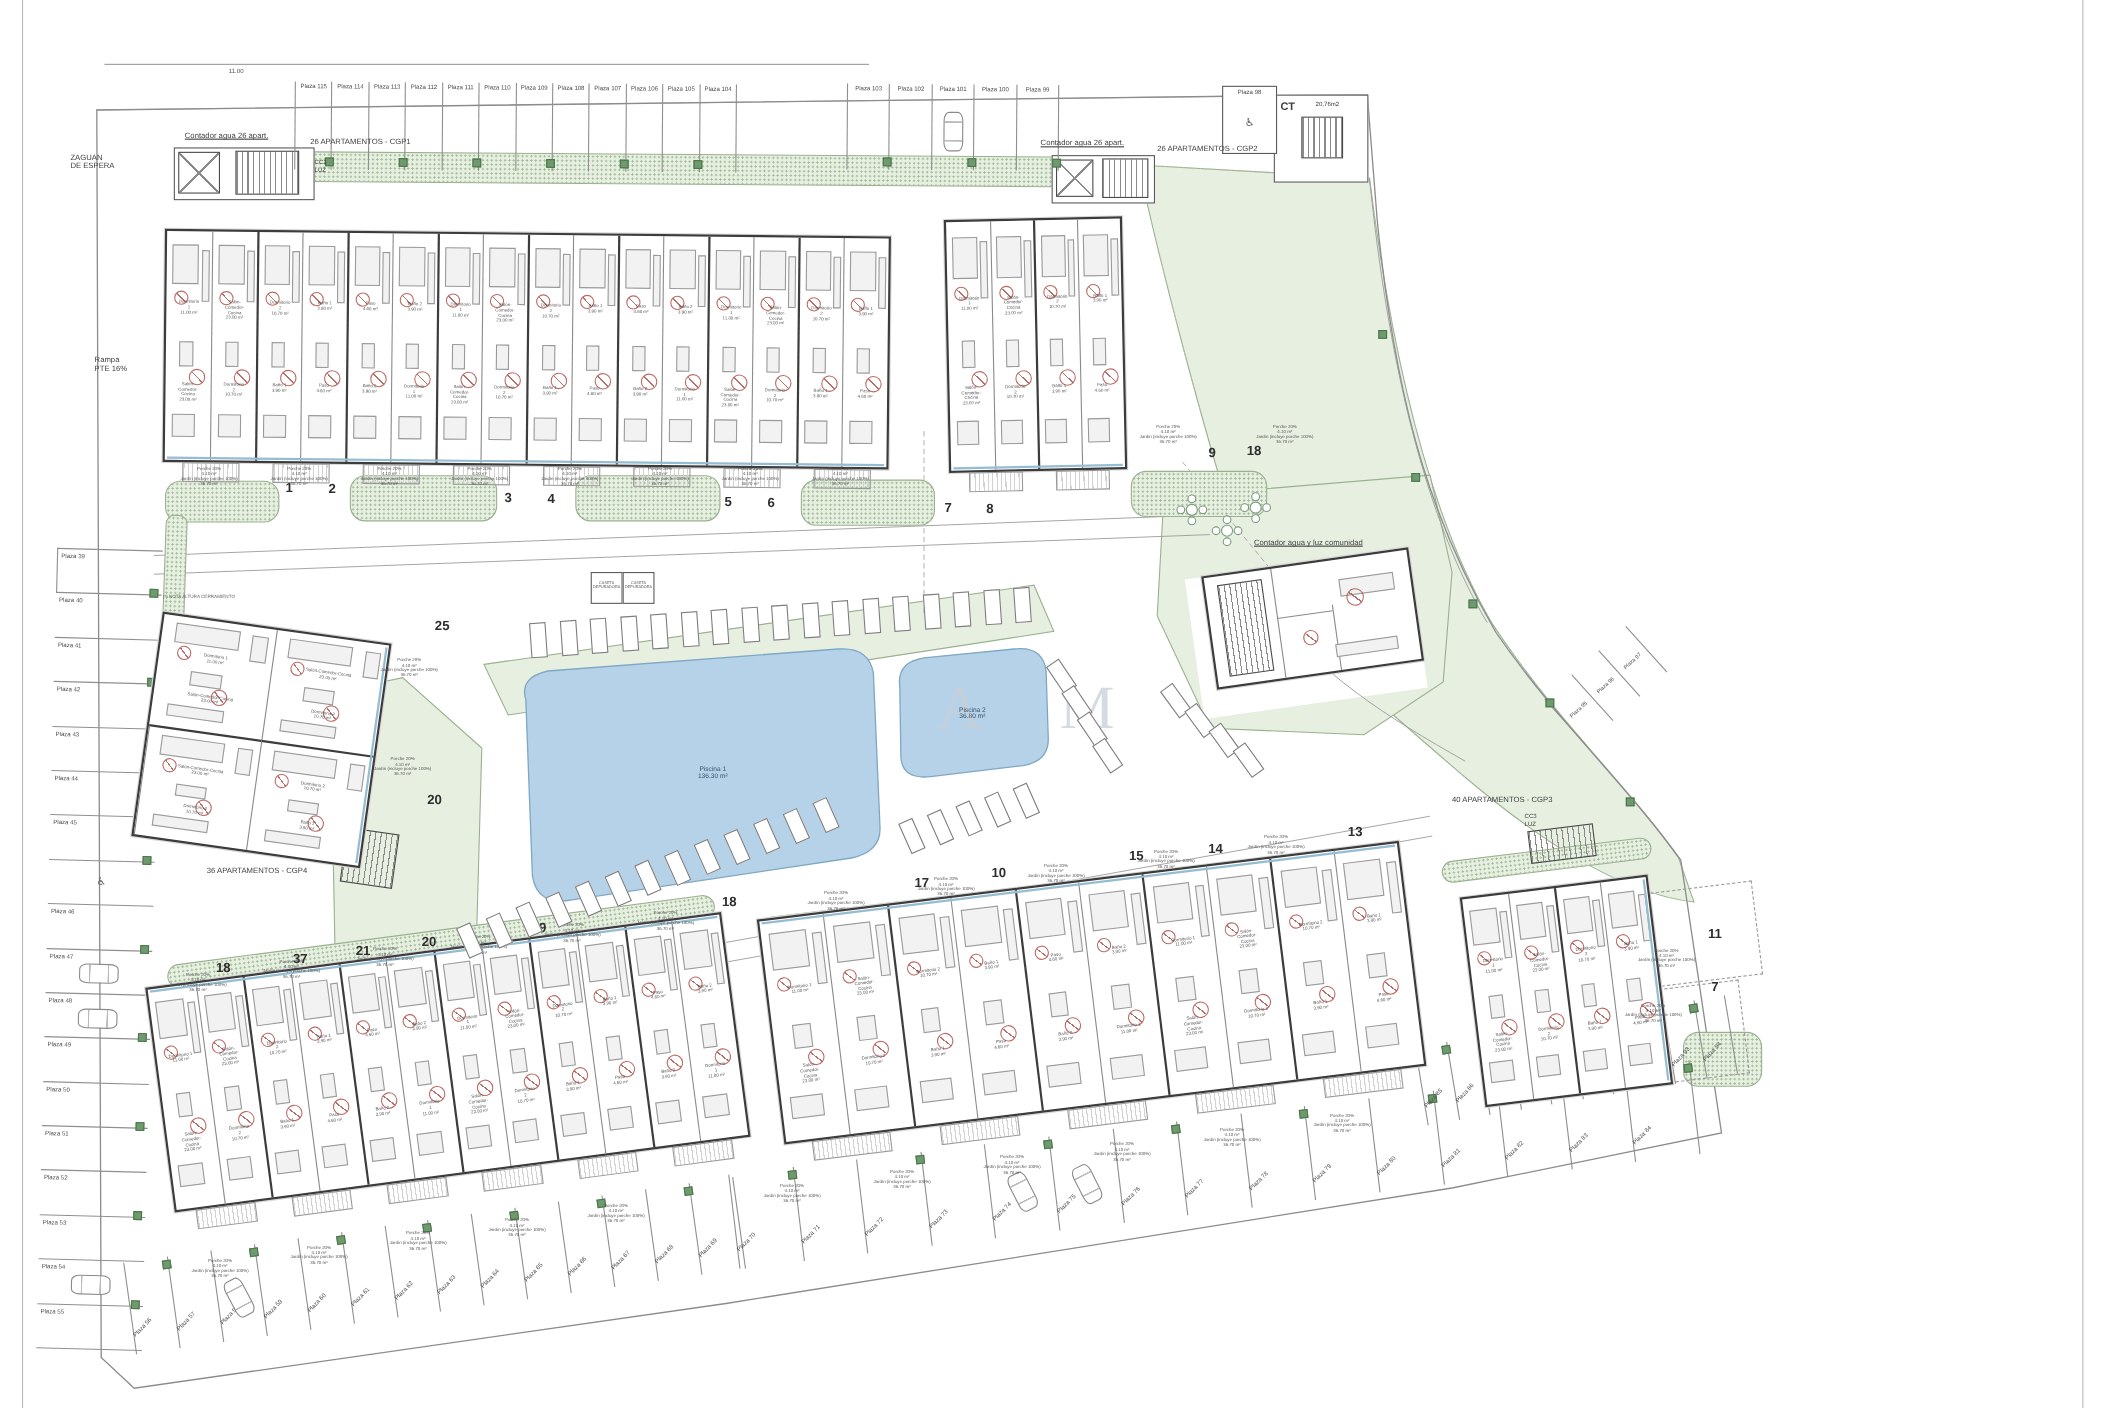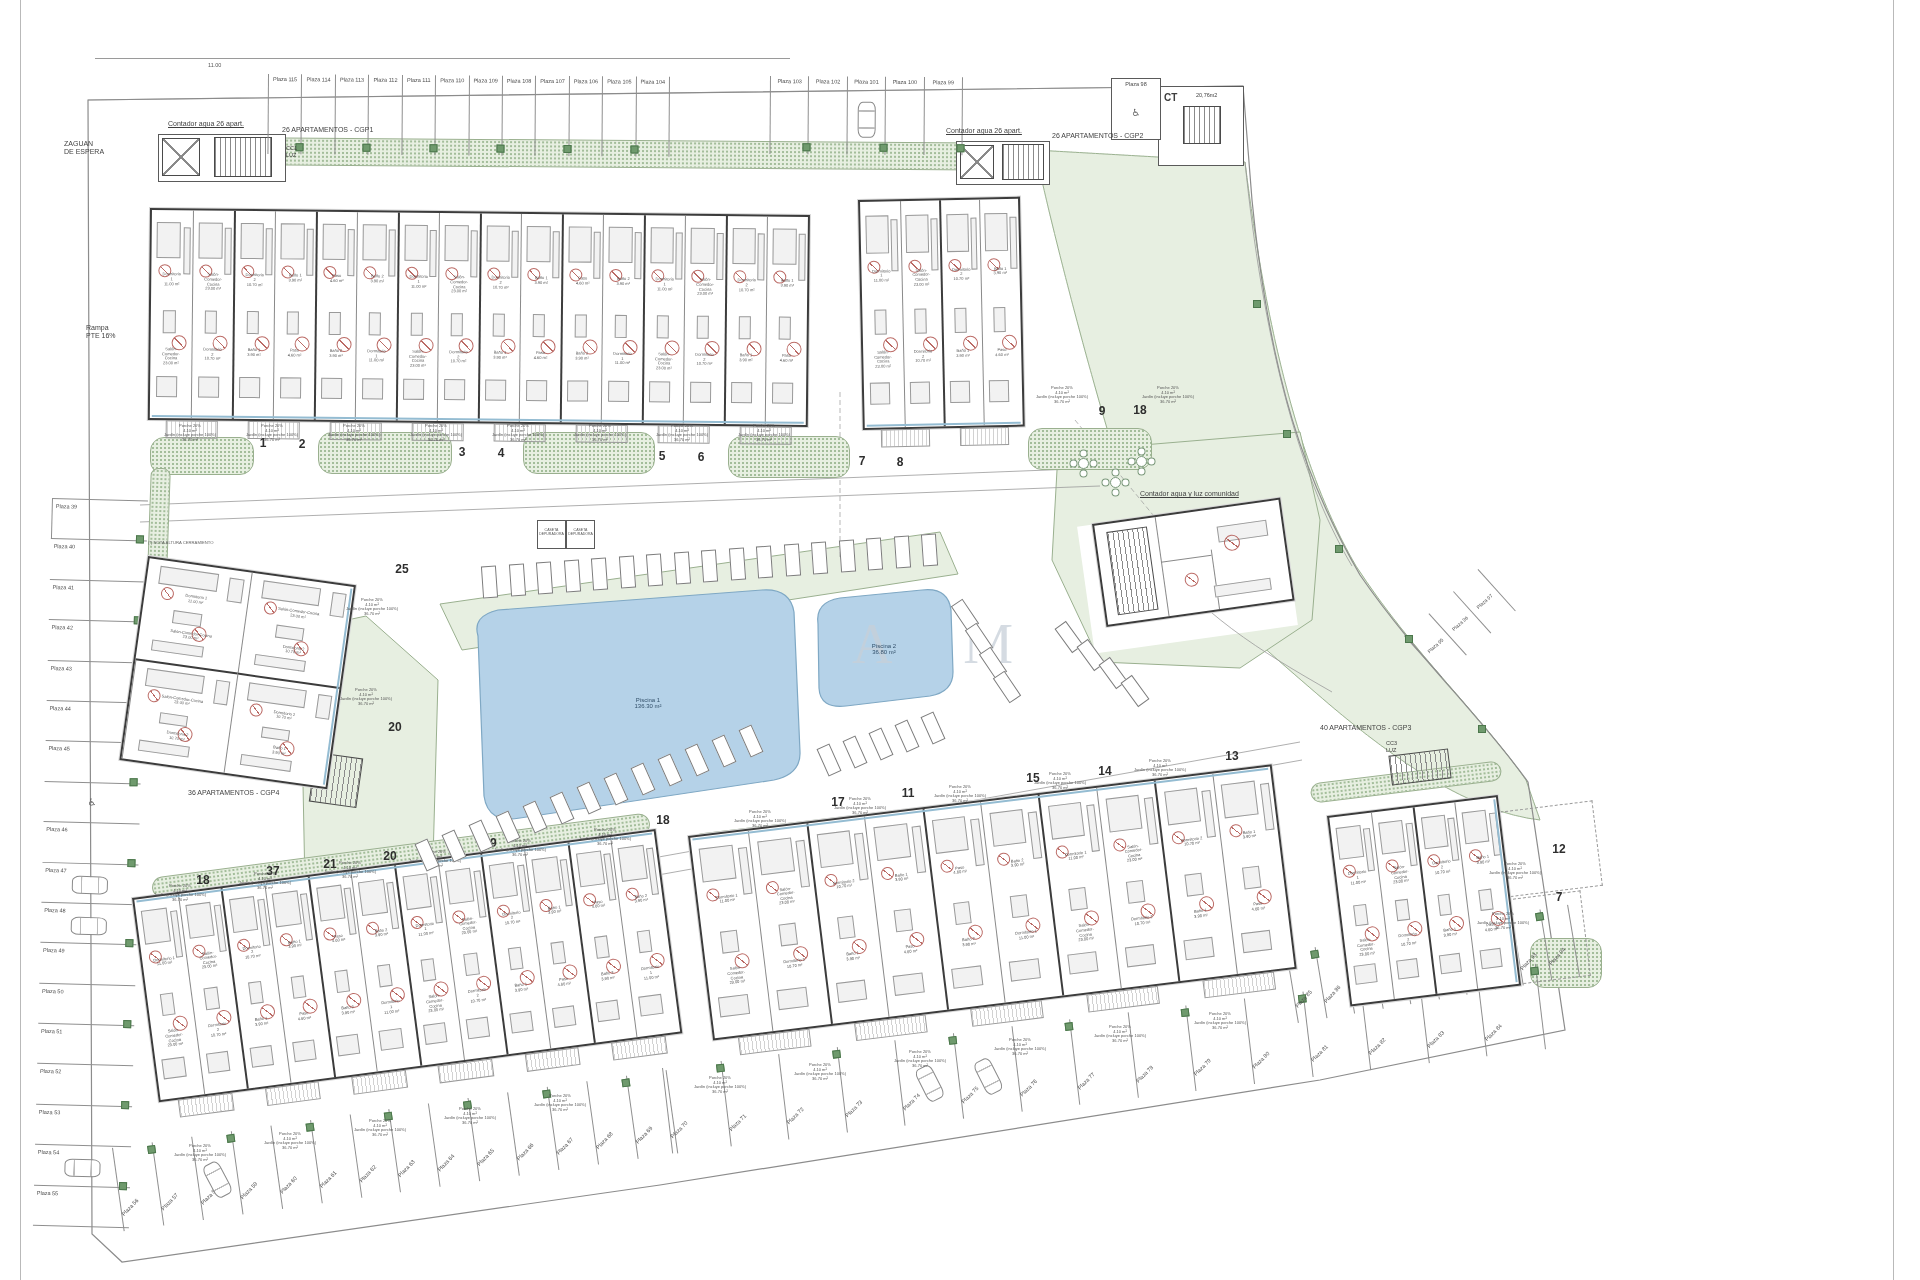--- a/index.html
+++ b/index.html
@@ -1108,26 +1108,26 @@
       <div class="num" style="left:263px;top:443px;">1</div>
       <div class="num" style="left:302px;top:444px;">2</div>
       <div class="num" style="left:462px;top:452px;">3</div>
       <div class="num" style="left:501px;top:453px;">4</div>
       <div class="num" style="left:662px;top:456px;">5</div>
       <div class="num" style="left:701px;top:457px;">6</div>
       <div class="num" style="left:862px;top:461px;">7</div>
       <div class="num" style="left:900px;top:462px;">8</div>
       <div class="num" style="left:1102px;top:411px;">9</div>
       <div class="num" style="left:1140px;top:410px;">18</div>
-      <div class="num" style="left:1559px;top:849px;">12</div>
+      <div class="num" style="left:1559px;top:849px;">11</div>
       <div class="num" style="left:1559px;top:897px;">7</div>
       <div class="num" style="left:1232px;top:756px;">13</div>
       <div class="num" style="left:1105px;top:771px;">14</div>
       <div class="num" style="left:1033px;top:778px;">15</div>
-      <div class="num" style="left:908px;top:793px;">11</div>
+      <div class="num" style="left:908px;top:793px;">10</div>
       <div class="num" style="left:838px;top:802px;">17</div>
       <div class="num" style="left:663px;top:820px;">18</div>
       <div class="num" style="left:490px;top:843px;">19</div>
       <div class="num" style="left:390px;top:856px;">20</div>
       <div class="num" style="left:330px;top:864px;">21</div>
       <div class="num" style="left:273px;top:871px;">37</div>
       <div class="num" style="left:203px;top:880px;">18</div>
       <div class="num" style="left:395px;top:727px;">20</div>
       <div class="num" style="left:402px;top:569px;">25</div>
       <div class="ann" style="left:64px;top:140px;">ZAGUAN

